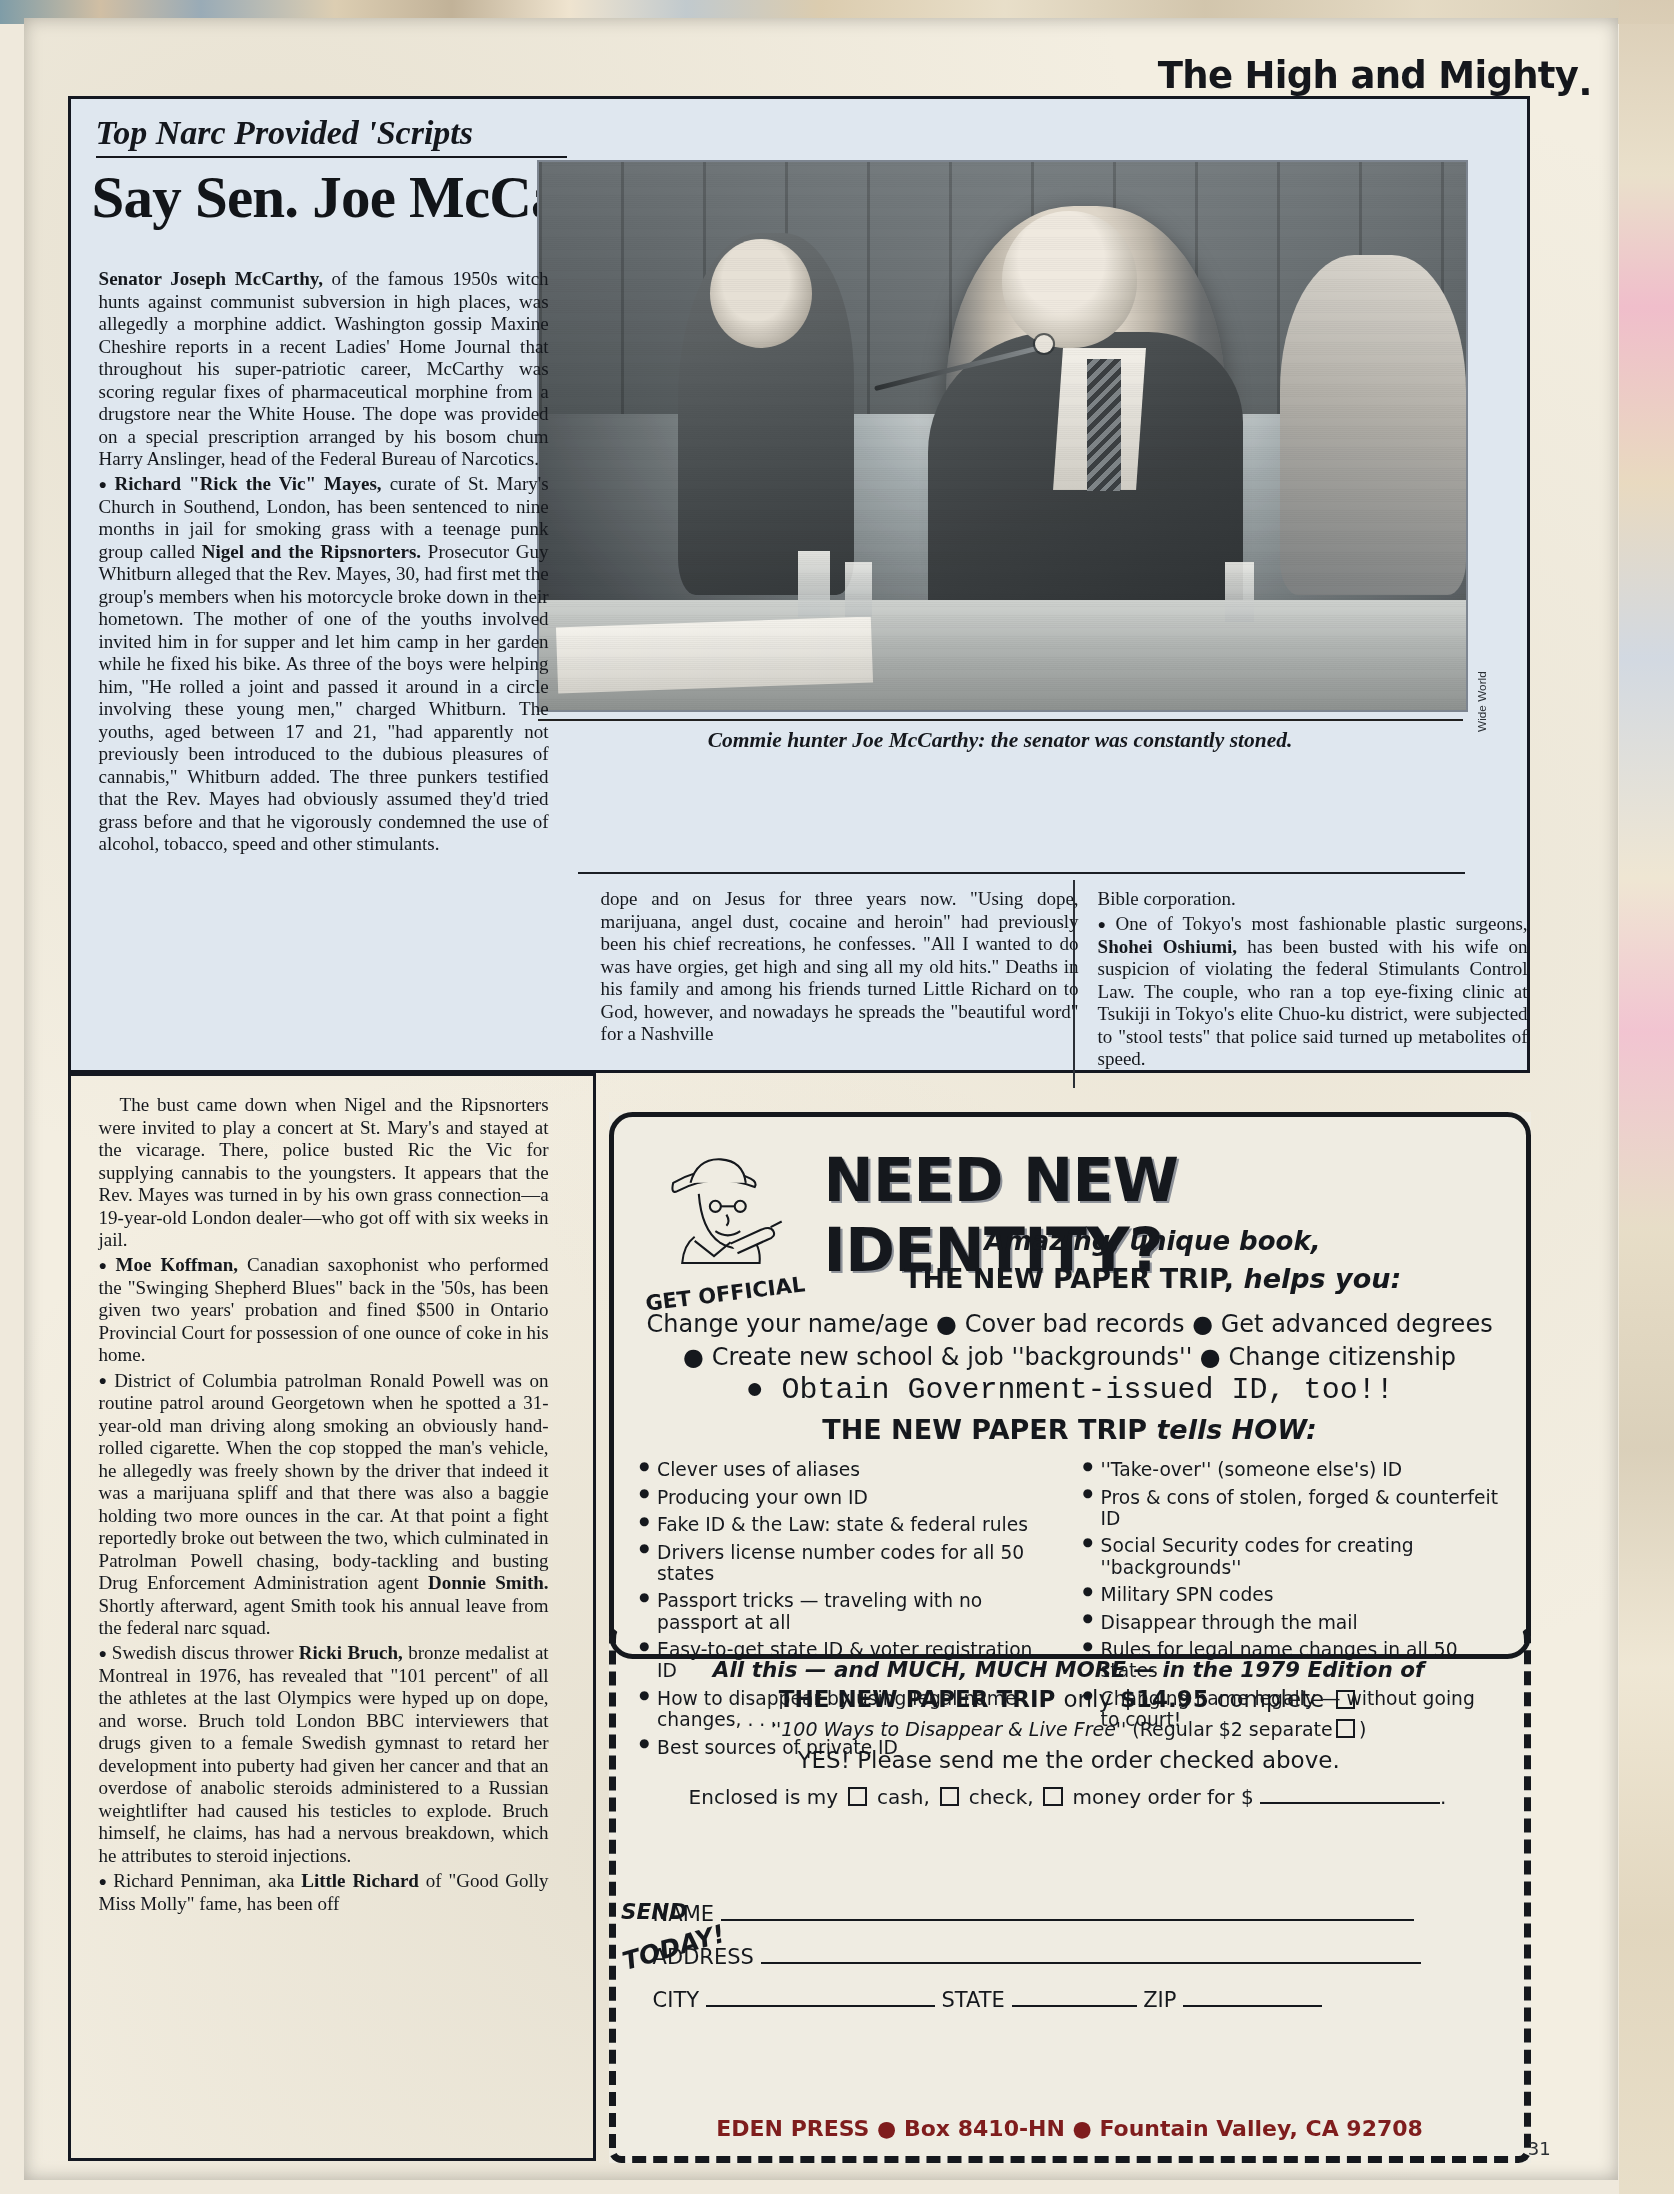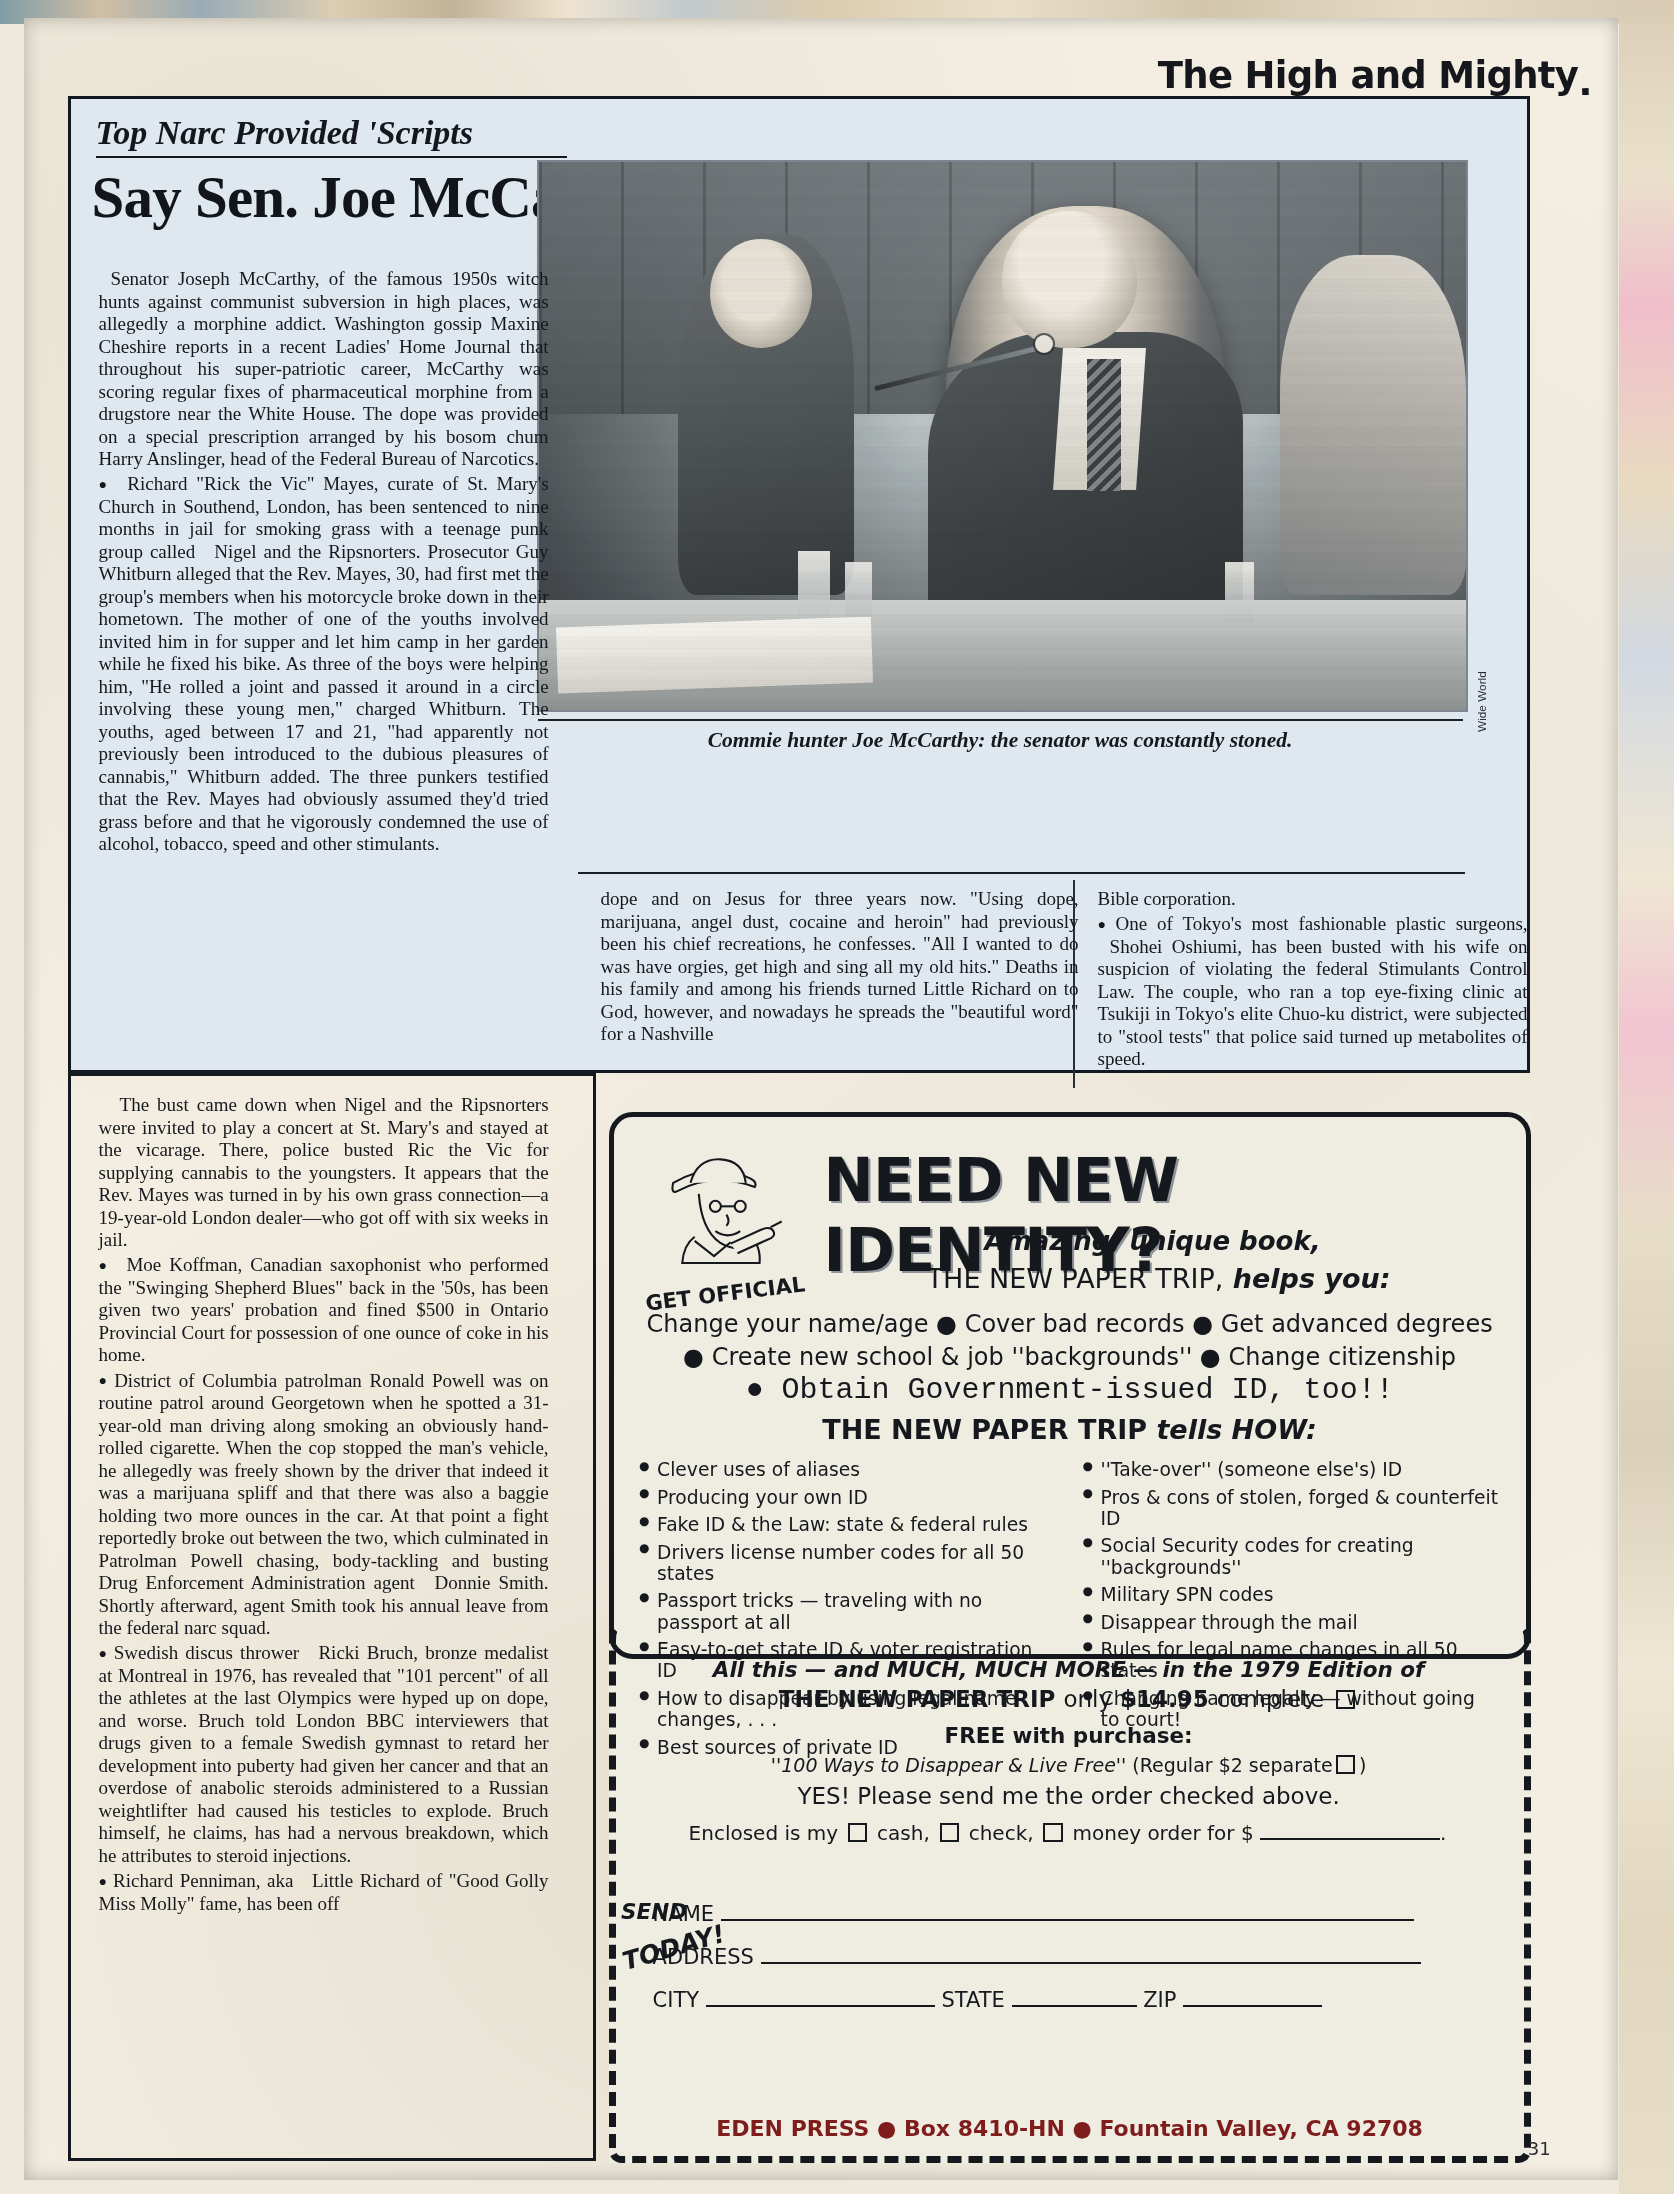--- a/index.html
+++ b/index.html
@@ -167,21 +167,21 @@
     text-align:justify;
     -webkit-hyphens:auto;hyphens:auto;
   }
   #col1{left:75px;top:250px;width:450px;height:797px;}
   #col2{left:75px;top:1076px;width:450px;height:1053px;}
   #col3{left:577px;top:870px;width:478px;}
   #col4{left:1074px;top:870px;width:430px;}
   .col p{margin:0 0 2.8px 0;}
   .col .indent{text-indent:21px;}
   .bull::before{content:"\25CF";font-size:14px;vertical-align:1.4px;margin-right:4.2px;}
-  b{font-weight:normal;margin-left:12px;}
+  b{font-weight:bold;}
   
   #lower-rule{
     position:absolute;left:554px;top:854px;width:887px;height:2.1px;background:#1b1f25;
   }
   #col-rule{
     position:absolute;left:1049px;top:862px;width:2.1px;height:208px;background:#2a2f36;
   }
   
   #leftframe{
     position:absolute;left:44px;top:1055px;width:528px;height:1088px;
@@ -398,21 +398,20 @@
 
     <div id="ad-mid">
       <div class="m1">All this — and MUCH, MUCH MORE — in the 1979 Edition of</div>
       <div class="m2">
         <span>THE NEW PAPER TRIP</span>
         <span class="nrm">only</span>
         <span>$14.95</span>
         <span class="nrm">complete</span>
         <span class="chk"></span>
       </div>
-      <div class="m3">FREE with purchase:</div>
       <div class="m4">
         <i>''100 Ways to Disappear &amp; Live Free''</i>
         <span>(Regular $2 separate</span><span class="chk"></span>)
       </div>
       <div class="m5">YES! Please send me the order checked above.</div>
       <div class="m6">
         <span>Enclosed is my</span>
         <span class="chk"></span>
         <span>cash,</span>
         <span class="chk"></span>

